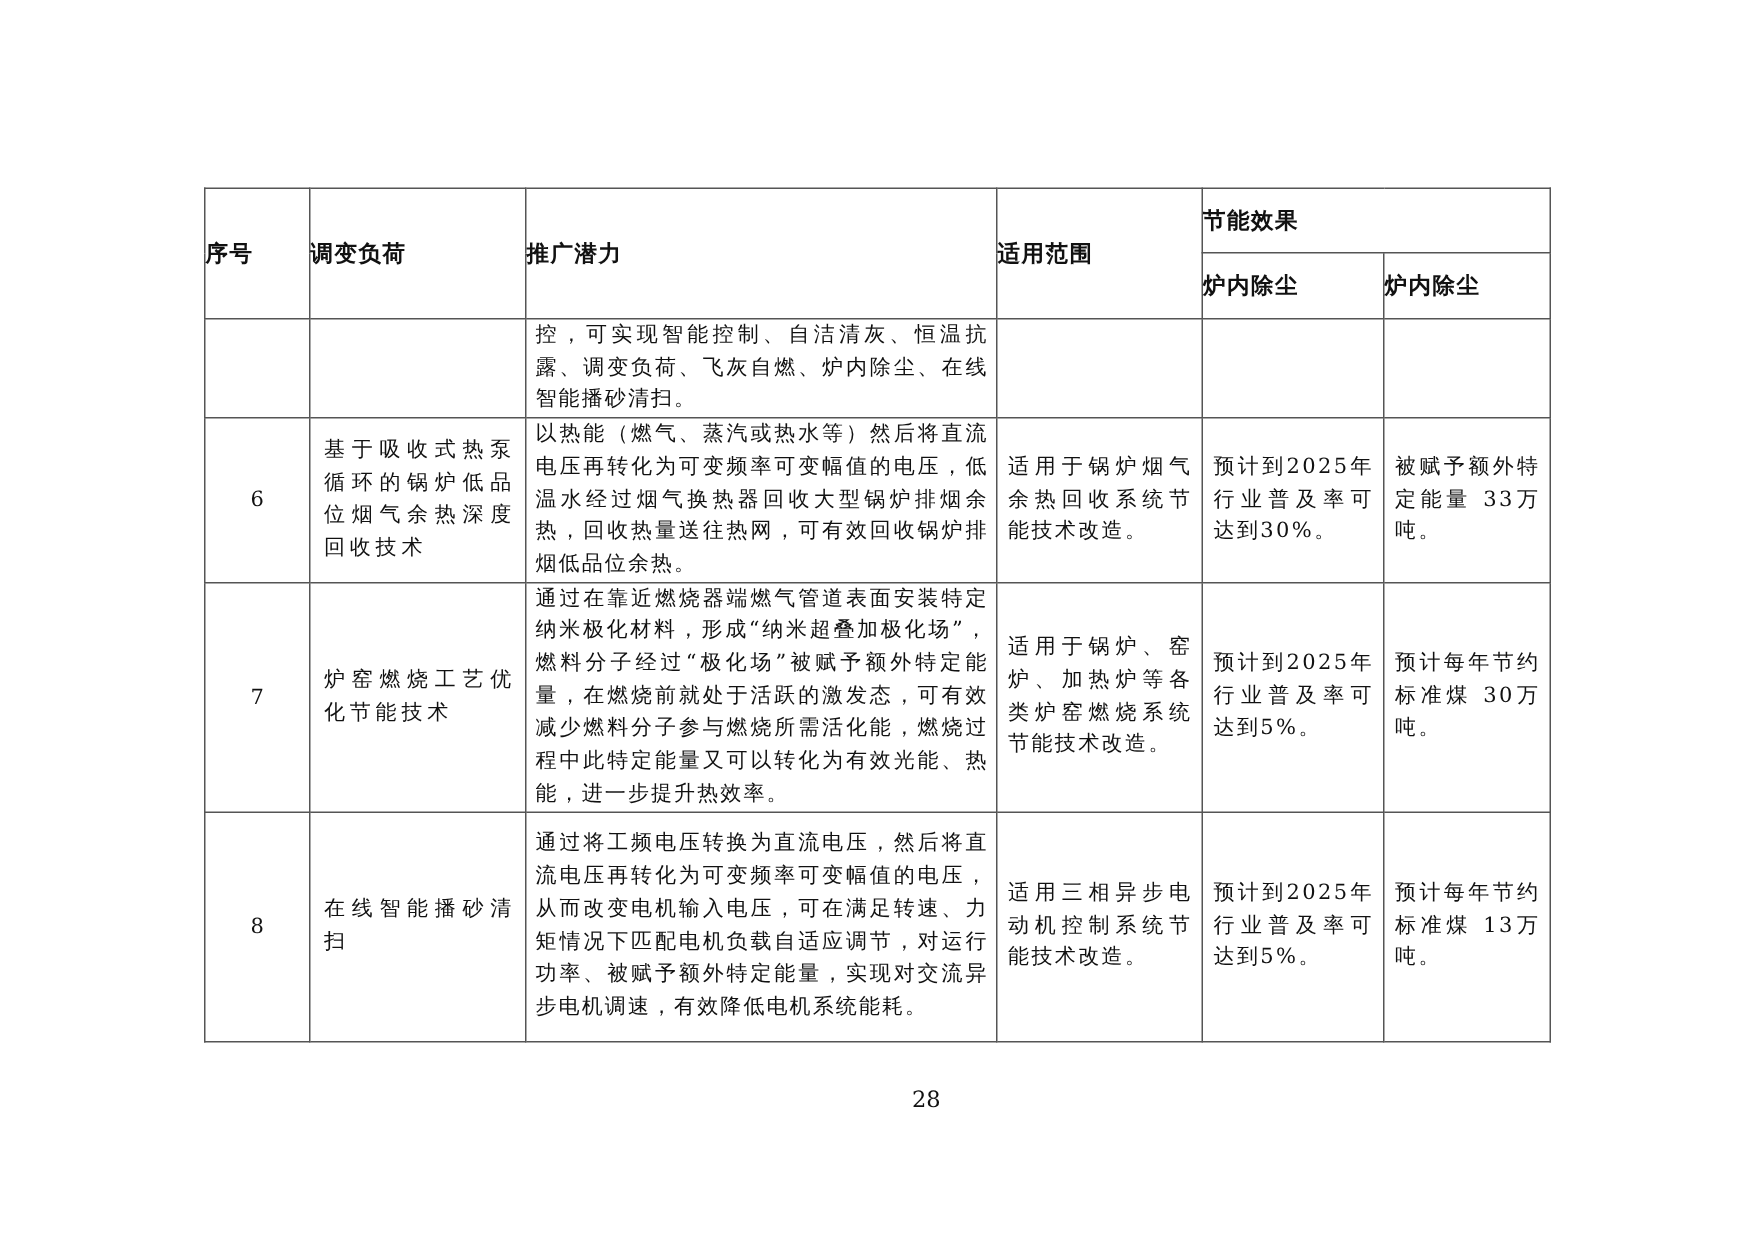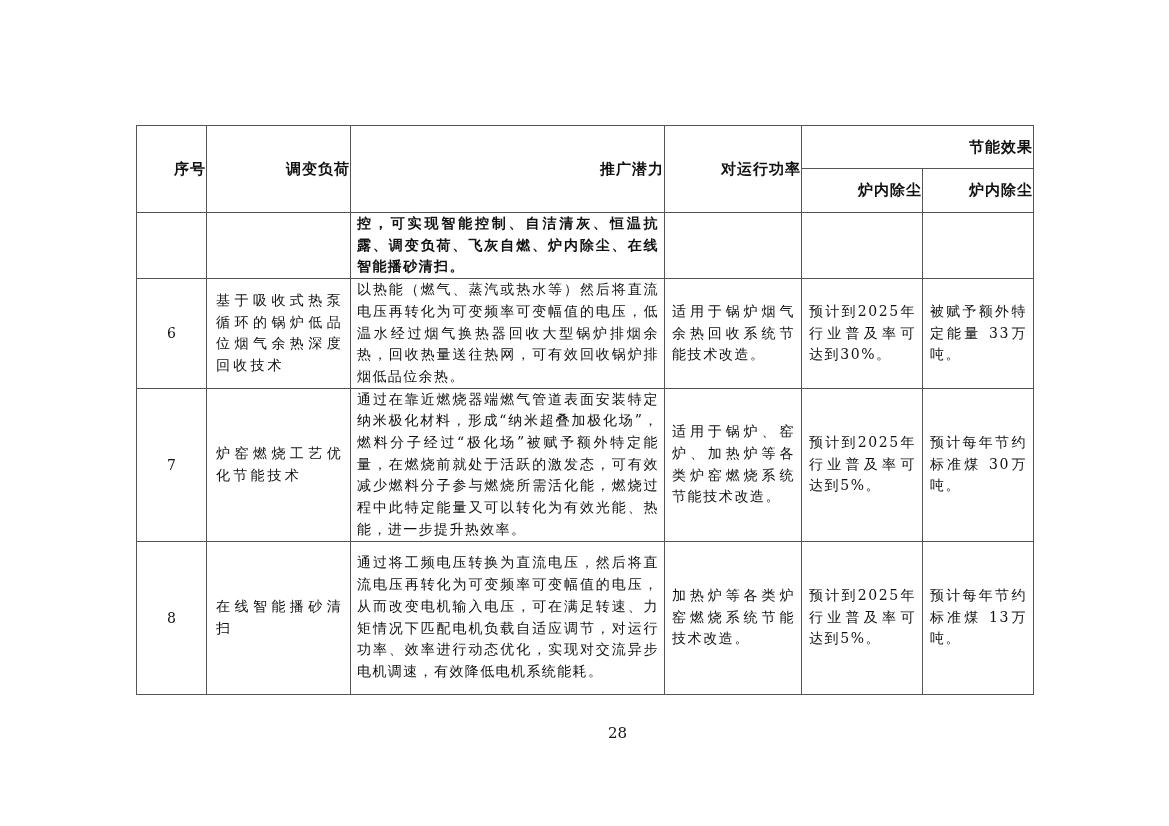--- a/index.html
+++ b/index.html
@@ -26,21 +26,21 @@
     table.doc-table td, table.doc-table th {
       border: 1px solid #555;
       padding: 0;
       vertical-align: middle;
     }
     th {
       font-family: Liberation Mono, monospace;
       font-weight: bold;
       font-size: 15px;
       letter-spacing: 1px;
-      text-align: right;
+      text-align: left;
     }
     .col-num { width: 70px; }
     .col-name { width: 144px; }
     .col-desc { width: 314px; }
     .col-scope { width: 137px; }
     .col-pot { width: 121px; }
     .col-cap { width: 111px; }
     td.num {
       text-align: center;
       font-size: 14px;
@@ -82,30 +82,30 @@
     <col class="col-desc">
     <col class="col-scope">
     <col class="col-pot">
     <col class="col-cap">
   </colgroup>
   <thead>
     <tr style="height:43px;">
       <th rowspan="2">序号</th>
       <th rowspan="2">调变负荷</th>
       <th rowspan="2">推广潜力</th>
-      <th rowspan="2">对运行功率</th>
+      <th rowspan="2">适用范围</th>
       <th colspan="2">节能效果</th>
     </tr>
     <tr style="height:44px;">
       <th>炉内除尘</th>
       <th>炉内除尘</th>
     </tr>
   </thead>
   <tbody>
-    <tr style="height:66px;font-weight:bold;">
+    <tr style="height:66px;">
       <td class="num"></td>
       <td class="name">
           <div class="cell-text"></div>
         </td>
       <td class="desc">
           <div class="cell-text">控，可实现智能控制、自洁清灰、恒温抗露、调变负荷、飞灰自燃、炉内除尘、在线智能播砂清扫。</div>
         </td>
       <td>
           <div class="cell-text"></div>
         </td>
@@ -151,24 +151,24 @@
       <td>
           <div class="cell-text">预计每年节约标准煤 30万吨。</div>
         </td>
     </tr>
     <tr style="height:153px;">
       <td class="num">8</td>
       <td class="name">
           <div class="cell-text">在线智能播砂清扫</div>
         </td>
       <td class="desc">
-          <div class="cell-text">通过将工频电压转换为直流电压，然后将直流电压再转化为可变频率可变幅值的电压，从而改变电机输入电压，可在满足转速、力矩情况下匹配电机负载自适应调节，对运行功率、效率进行动态优化，实现对交流异步电机调速，有效降低电机系统能耗。</div>
+          <div class="cell-text">通过将工频电压转换为直流电压，然后将直流电压再转化为可变频率可变幅值的电压，从而改变电机输入电压，可在满足转速、力矩情况下匹配电机负载自适应调节，对运行功率、被赋予额外特定能量，实现对交流异步电机调速，有效降低电机系统能耗。</div>
         </td>
       <td>
-          <div class="cell-text">加热炉等各类炉窑燃烧系统节能技术改造。</div>
+          <div class="cell-text">适用三相异步电动机控制系统节能技术改造。</div>
         </td>
       <td>
           <div class="cell-text">预计到2025年行业普及率可达到5%。</div>
         </td>
       <td>
           <div class="cell-text">预计每年节约标准煤 13万吨。</div>
         </td>
     </tr>
   </tbody>
 </table>

